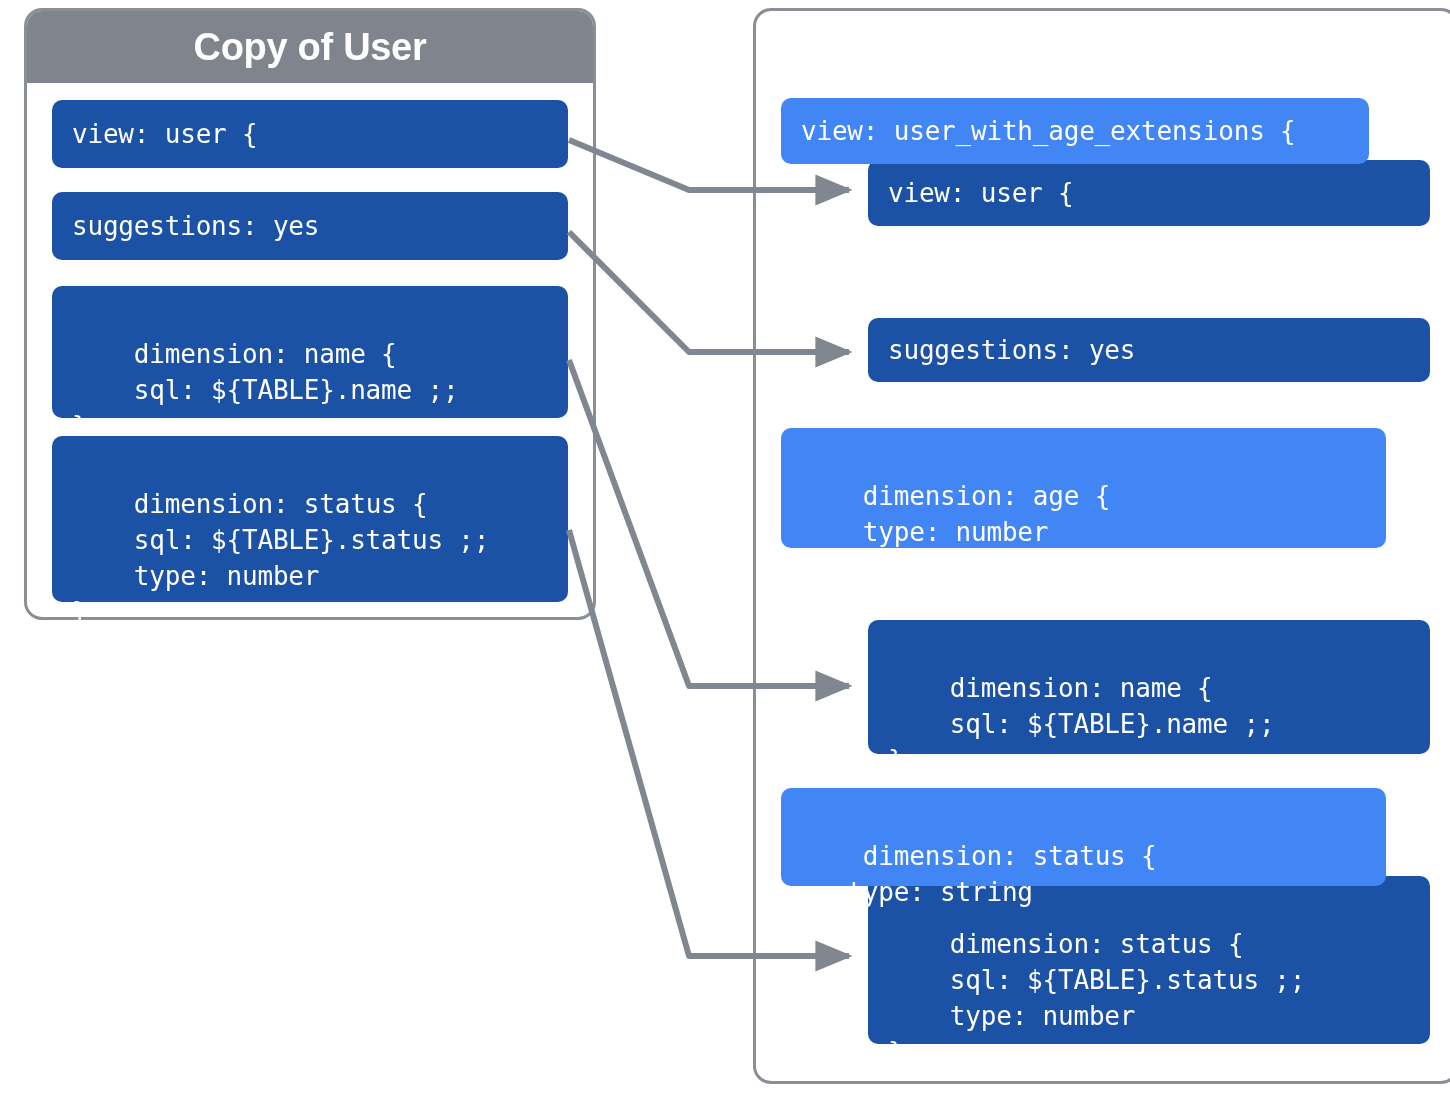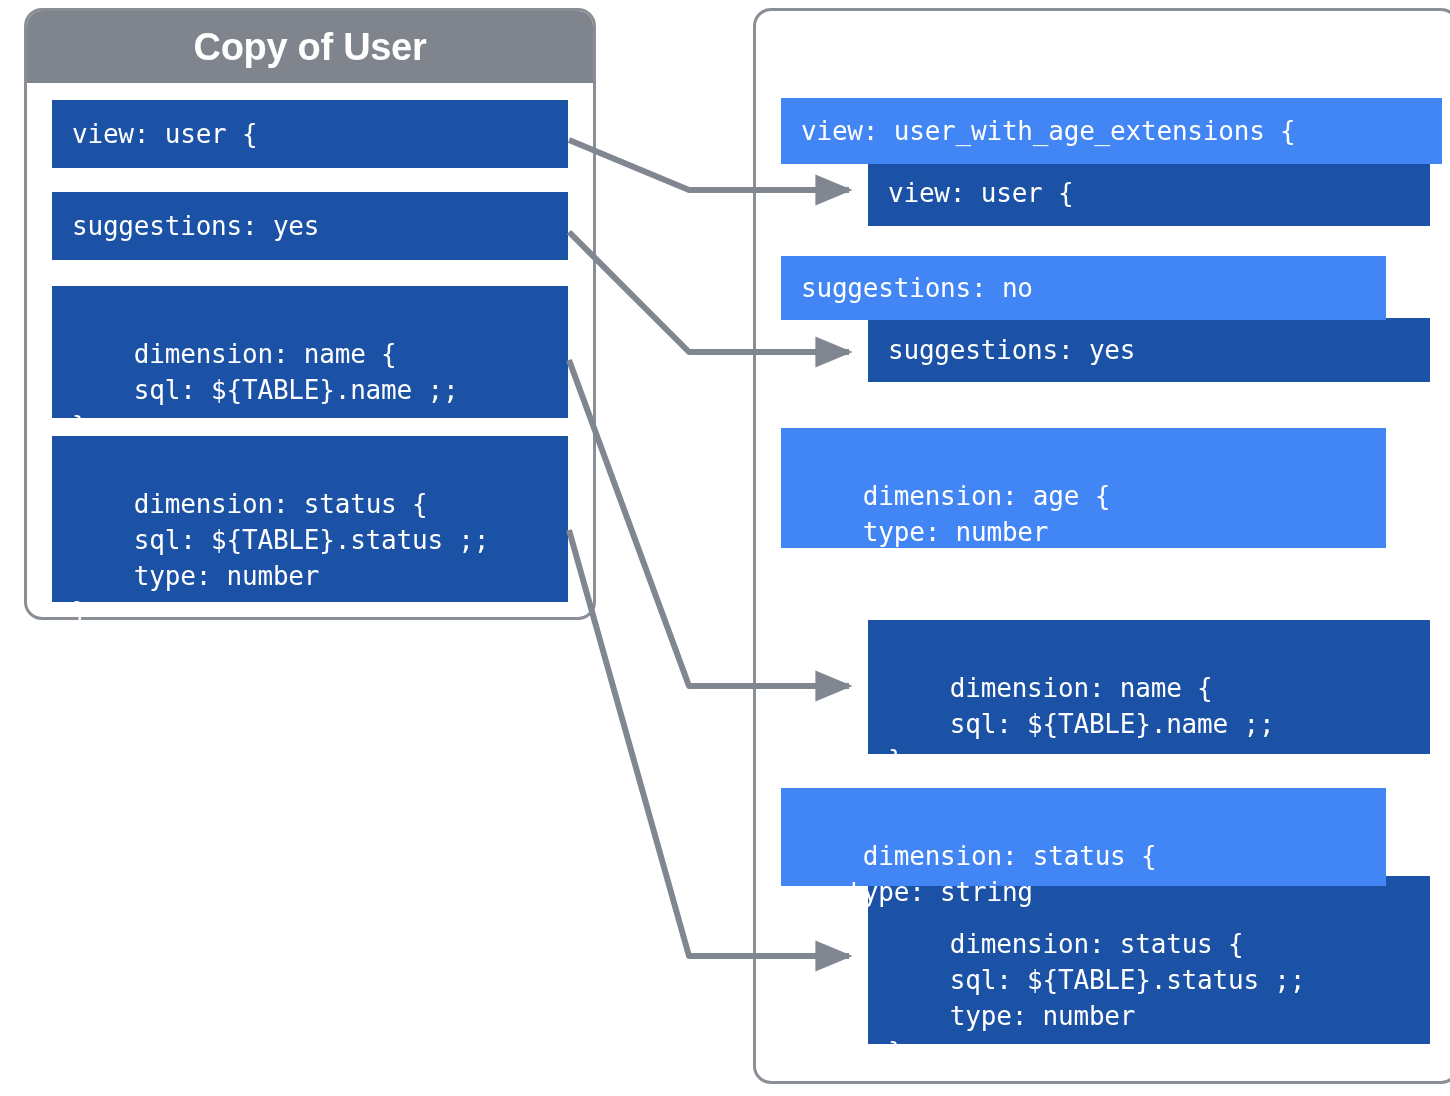--- a/index.html
+++ b/index.html
@@ -40,21 +40,21 @@
     font-size: 38px;
     font-weight: 700;
     letter-spacing: -0.3px;
     font-family: "Liberation Sans", sans-serif;
   }
 
   
   .code-block {
     position: absolute;
     box-sizing: border-box;
-    border-radius: 0;
+    border-radius: 10px;
     color: #ffffff;
     font-family: "DejaVu Sans Mono", monospace;
     font-size: 26px;
     line-height: 36px;
     white-space: pre;
     padding: 14px 18px 14px 20px;
     letter-spacing: -0.2px;
   }
   .code-block.dark  { background: #1b52a6; }
   .code-block.light { background: #4285f4; }
@@ -100,29 +100,26 @@
     type: number
 }</span>
   </div>
 
   <div class="panel" style="left:737px; top:8px; width:706px; height:1076px;">
   </div>
 
   <div class="code-block dark" style="left:852px; top:160px; width:562px; height:66px; display:flex; align-items:center; z-index:1;">
     <span>view: user {</span>
   </div>
-  <div class="code-block light" style="left:765px; top:98px; width:661px; height:66px; display:flex; align-items:center; z-index:2;">
+  <div class="code-block light" style="left:765px; top:98px; width:588px; height:66px; display:flex; align-items:center; z-index:2;">
     <span>view: user_with_age_extensions {</span>
   </div>
 
   <div class="code-block dark" style="left:852px; top:318px; width:562px; height:64px; display:flex; align-items:center; z-index:1;">
     <span>suggestions: yes</span>
-  </div>
-  <div class="code-block light" style="left:765px; top:256px; width:605px; height:64px; display:flex; align-items:center; z-index:2;">
-    <span>suggestions: no</span>
   </div>
 
   <div class="code-block light" style="left:765px; top:428px; width:605px; height:120px; z-index:2;">
     <span>dimension: age {
     type: number
     sql: ${TABLE}.age ;;
 }</span>
   </div>
 
   <div class="code-block dark" style="left:852px; top:620px; width:562px; height:134px; z-index:1;">

